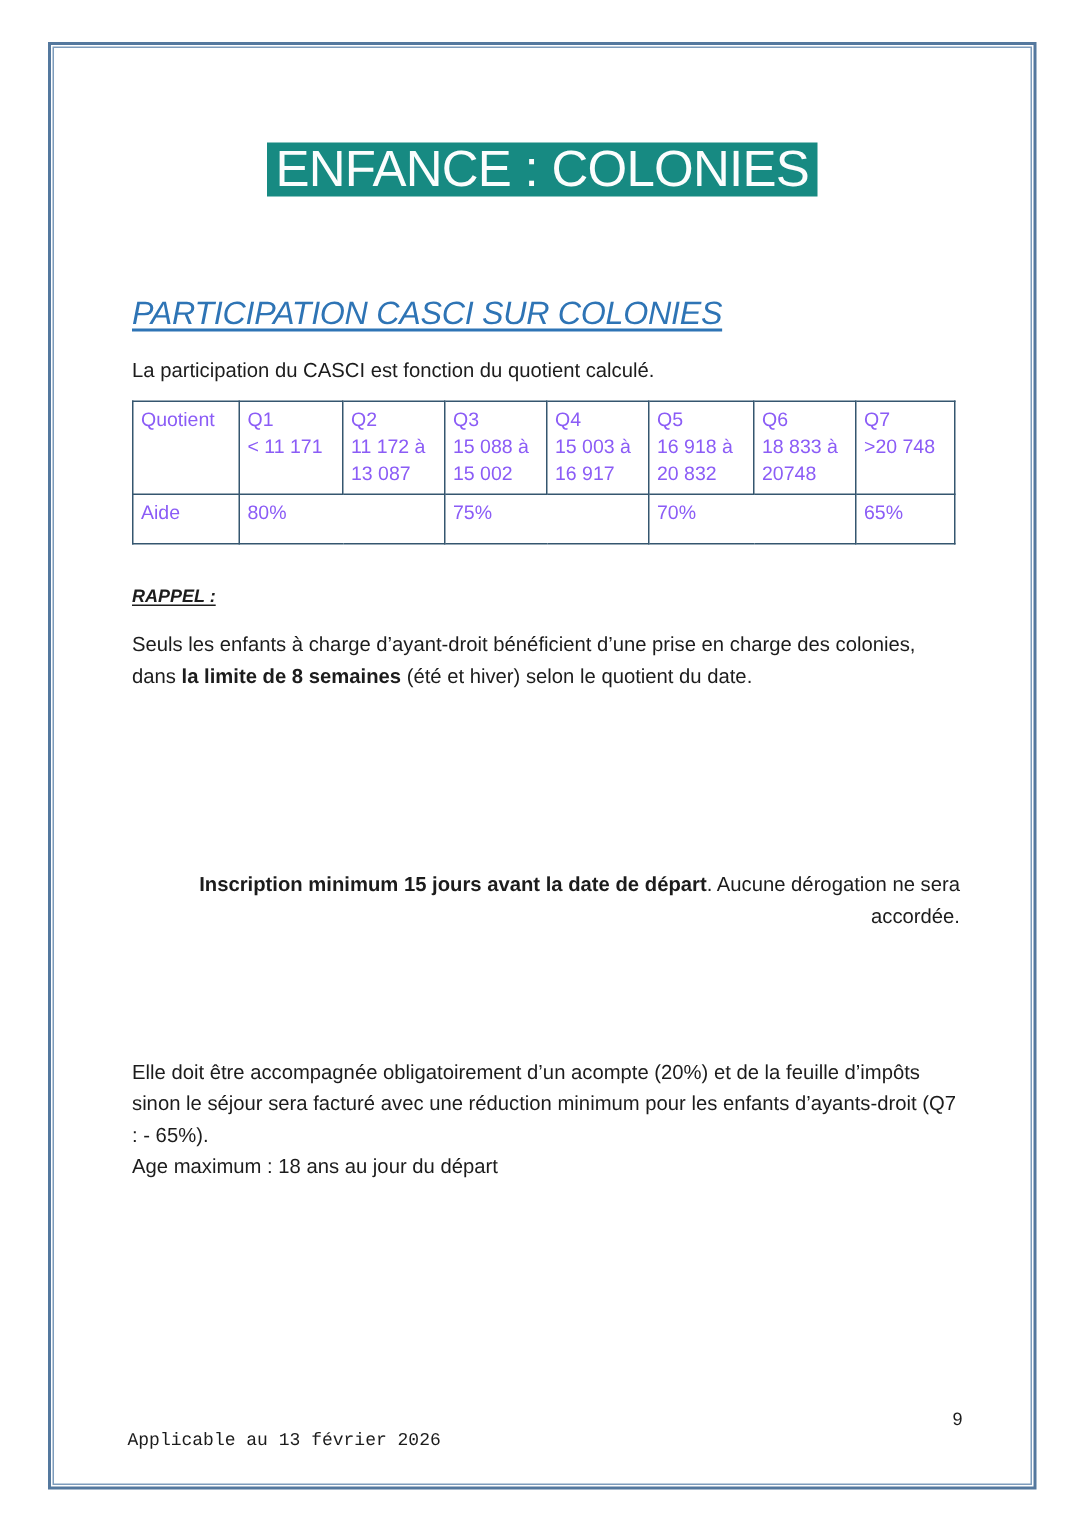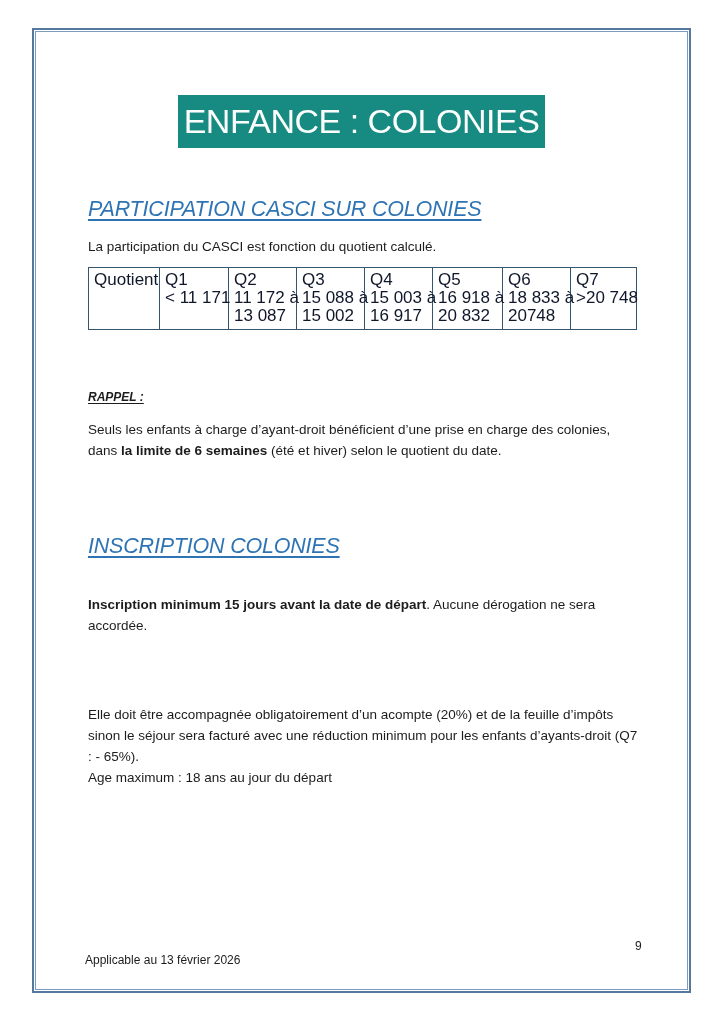--- a/index.html
+++ b/index.html
@@ -20,21 +20,21 @@
     border: 2px solid #54789E;
   }
   .border-inner {
     position: absolute;
     left: 1px; top: 1px; right: 1px; bottom: 1px;
     border: 1px solid #7D9CBC;
   }
   .banner {
     position: absolute;
     left: 178px; top: 95px;
-    width: 367px; height: 53px;
+    width: 367px; height: 36px;
     background: #178A82;
     display: flex; align-items: center; justify-content: center;
   }
   .banner span {
     color: #FBFDFD;
     font-size: 34px;
     letter-spacing: -0.5px;
     white-space: nowrap;
   }
   .h-blue {
@@ -54,54 +54,55 @@
   .para {
     position: absolute;
     left: 88px;
     width: 552px;
     font-size: 13.5px;
     line-height: 21px;
   }
   .p-intro   { top: 236px; }
   .p-rappel1 { top: 419px; }
   .p-rappel2 { top: 473px; }
-  .p-insc1   { top: 594px; }
+  .p-insc1   { top: 579px; text-align: right; }
   .p-insc2   { top: 607px; }
   .p-insc3   { top: 656px; margin-top: 48px; }
   .rappel-title {
     position: absolute;
     left: 88px; top: 390px;
     font-size: 12px;
     font-weight: 700;
     font-style: italic;
     text-decoration: underline;
     text-underline-offset: 2px;
   }
   table.quotient {
     position: absolute;
     left: 88px; top: 267px;
     width: 548px;
     border-collapse: collapse;
     table-layout: fixed;
-    color: #0f172a;
-    font-size: 17px;
+    color: #8b5cf6;
+    font-size: 13px;
     line-height: 18px;
   }
   table.quotient td {
     border: 1px solid #35566F;
     vertical-align: top;
     padding: 3px 5px;
   }
   tr.row-quotient td { height: 62px; }
   tr.row-aide td    { height: 33px; }
   .cell-line { white-space: nowrap; }
   .footer-left {
     position: absolute;
     left: 85px; top: 953px;
     font-size: 12px;
+    font-family: Liberation Mono, monospace;
   }
   .footer-page {
     position: absolute;
     left: 635px; top: 939px;
     font-size: 12px;
   }
   strong { font-weight: 700; }
 </style>
 </head>
 <body>
@@ -163,29 +164,35 @@
         <div class="cell-line">Q6</div>
         <div class="cell-line">18 833 à</div>
         <div class="cell-line">20748</div>
       </td>
       <td>
         <div class="cell-line">Q7</div>
         <div class="cell-line">&gt;20 748</div>
         <div class="cell-line"></div>
       </td>
     </tr>
+    <tr class="row-aide">
+      <td>Aide</td>
+      <td colspan="2">80%</td>
+      <td colspan="2">75%</td>
+      <td colspan="2">70%</td>
+      <td>65%</td>
+    </tr>
   </tbody>
     </table>
 
   <div class="rappel-title">RAPPEL :</div>
 
-  <p class="para p-rappel1"><span>Seuls les enfants à charge d’ayant-droit bénéficient d’une prise en charge des colonies, dans </span><strong>la limite de 6 semaines</strong><span> (été et hiver) selon le quotient du date.</span></p>
-
-
-  <div class="h-blue h-inscription">INSCRIPTION COLONIES</div>
+  <p class="para p-rappel1"><span>Seuls les enfants à charge d’ayant-droit bénéficient d’une prise en charge des colonies, dans </span><strong>la limite de 8 semaines</strong><span> (été et hiver) selon le quotient du date.</span></p>
+
+
 
   <p class="para p-insc1"><strong>Inscription minimum 15 jours avant la date de départ</strong><span>. Aucune dérogation ne sera accordée.</span></p>
 
 
   <p class="para p-insc3"><span>Elle doit être accompagnée obligatoirement d’un acompte (20%) et de la feuille d’impôts sinon le séjour sera facturé avec une réduction minimum pour les enfants d’ayants-droit (Q7 : - 65%).</span><br><span>Age maximum : 18 ans au jour du départ</span></p>
 
   <div class="footer-left">Applicable au 13 février 2026</div>
   <div class="footer-page">9</div>
 
 </div>

